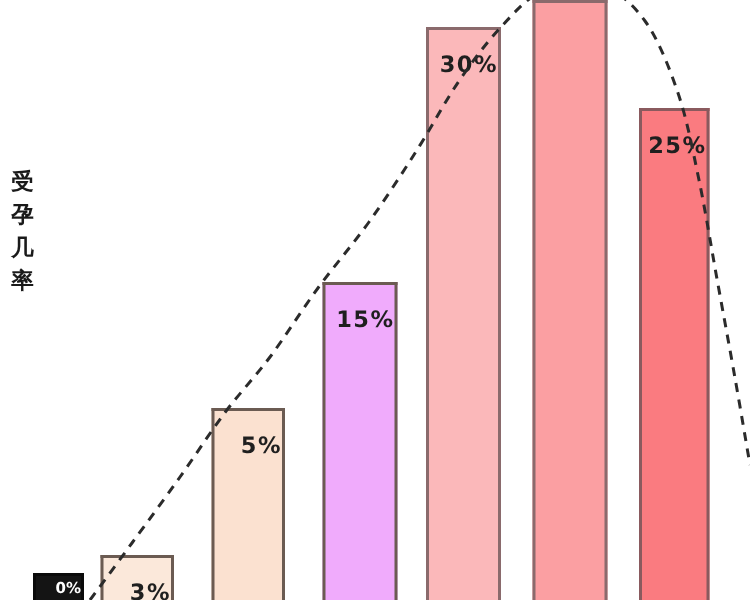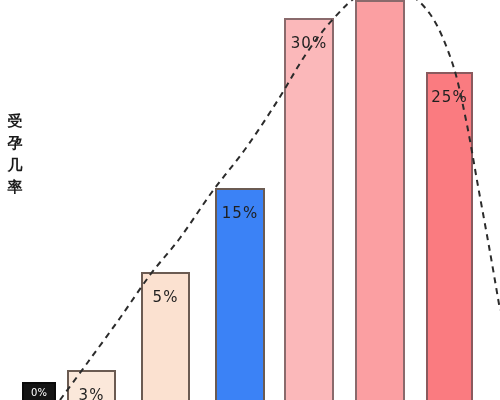--- a/index.html
+++ b/index.html
@@ -48,23 +48,23 @@
     bottom: 0;
     box-sizing: border-box;
     border-style: solid;
     border-width: 2px;
     border-bottom: none;
   }
   .bar-label {
     position: absolute;
     left: 0;
     width: 100%;
-    text-align: center;
+    text-align: right;
     font-size: 15px;
-    font-weight: 400;
+    font-weight: 700;
     color: #1f1f1f;
     letter-spacing: 1px;
     user-select: none;
   }
   .bar-label.dark-bg {
     color: #ffffff;
     font-size: 10px;
     letter-spacing: 0px;
   }
   
@@ -92,21 +92,21 @@
   <div id="bars-layer">
       <div class="bar" style="left: 22px; width: 34px; height: 18px; background: rgb(20, 20, 20); border-color: rgb(10, 10, 10);">
         <div class="bar-label dark-bg" style="color: rgb(255, 255, 255); top: 3px;">0%</div>
       </div>
       <div class="bar" style="left: 67px; width: 49px; height: 30px; background: rgb(251, 232, 218); border-color: rgb(107, 91, 82);">
         <div class="bar-label" style="color: rgb(31, 31, 31); top: 14px;">3%</div>
       </div>
       <div class="bar" style="left: 141px; width: 49px; height: 128px; background: rgb(251, 225, 208); border-color: rgb(107, 91, 82);">
         <div class="bar-label" style="color: rgb(31, 31, 31); top: 14px;">5%</div>
       </div>
-      <div class="bar" style="left: 215px; width: 50px; height: 212px; background: #3b82f6; border-color: rgb(107, 91, 82);">
+      <div class="bar" style="left: 215px; width: 50px; height: 212px; background: #f0abfc; border-color: rgb(107, 91, 82);">
         <div class="bar-label" style="color: rgb(31, 31, 31); top: 14px;">15%</div>
       </div>
       <div class="bar" style="left: 284px; width: 50px; height: 382px; background: rgb(251, 184, 186); border-color: rgb(138, 106, 108);">
         <div class="bar-label" style="color: rgb(31, 31, 31); top: 14px;">30%</div>
       </div>
       <div class="bar" style="left: 355px; width: 50px; height: 400px; background: rgb(251, 159, 162); border-color: rgb(138, 106, 108);"></div>
       <div class="bar" style="left: 426px; width: 47px; height: 328px; background: rgb(250, 123, 128); border-color: rgb(138, 90, 94);">
         <div class="bar-label" style="color: rgb(31, 31, 31); top: 14px;">25%</div>
       </div>
     </div>

